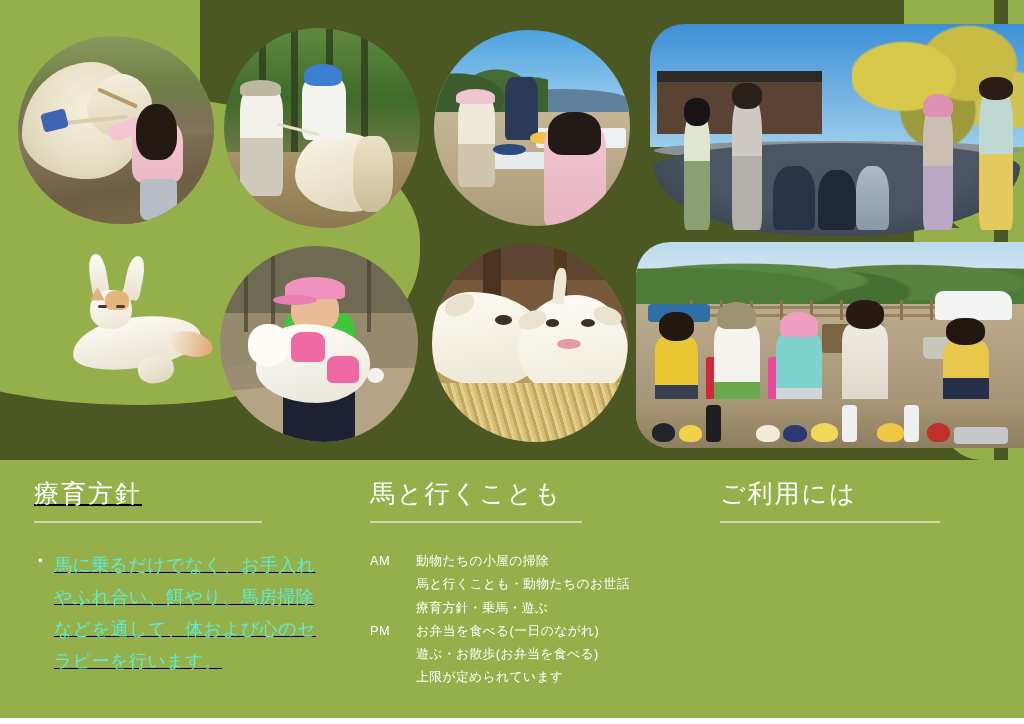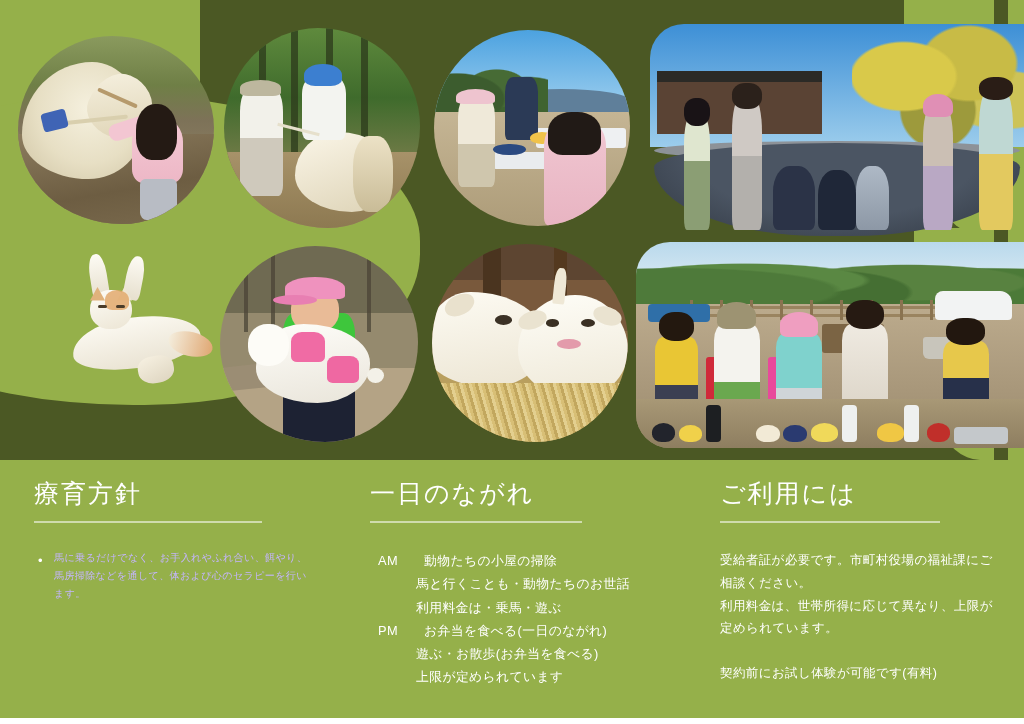--- a/index.html
+++ b/index.html
@@ -313,49 +313,49 @@
   #p8 .bot-dark{ position:absolute; bottom:3%; left:18%; width:4%; height:18%; background:#1d1f22; border-radius:4px;}
   #p8 .tray{ position:absolute; bottom:2%; left:82%; width:14%; height:8%;
     background:#c4c8cb; border-radius:4px;}
 
   
   .cols{
     position:absolute; left:0; top:460px; width:1024px; height:258px;
     display:flex; padding:0;
   }
   .col{ position:relative; }
-  .col1{ width:350px; padding:18px 34px 0 34px;}
+  .col1{ width:350px; padding:18px 34px 0 34px;text-decoration:underline;}
   .col2{ width:350px; padding:18px 24px 0 20px;}
   .col3{ width:324px; padding:18px 30px 0 20px;}
 
   .heading{
     color:#ffffff; font-size:25px; font-weight:400; letter-spacing:2px;
     line-height:1.2; white-space:nowrap;
   }
   .hrule{
     margin-top:13px; height:2px; background:rgba(255,255,255,.55); border:0;
   }
   .col1 .hrule{ width:228px; }
   .col2 .hrule{ width:212px; }
   .col3 .hrule{ width:220px; }
 
   .body-block{ margin-top:26px; }
 
   ul.bullets{ list-style:none; margin:0; padding:0; }
   ul.bullets li{
-    position:relative; color:#c4b5fd; font-size:10px; line-height:1.78;
+    position:relative; color:#5eead4; font-size:18px; line-height:1.78;
     padding-left:20px; margin-bottom:2px; letter-spacing:.4px;
   }
   ul.bullets li::before{
     content:"•"; position:absolute; left:4px; top:0; font-size:13px; color:#ffffff;
   }
 
   .schedule{ color:#ffffff; font-size:12.8px; line-height:1.82; letter-spacing:.4px;}
   .srow{ display:flex; }
-  .slabel{ width:30px; flex:0 0 30px;margin-left:8px; }
+  .slabel{ width:30px; flex:0 0 30px; }
   .sindent{ width:30px; flex:0 0 30px; }
   .stext{ flex:1 1 auto;margin-left:16px; }
 
   .para{ color:#ffffff; font-size:12.5px; line-height:1.82; letter-spacing:.4px; }
   .para + .para{ margin-top:0; }
   .para.gap{ margin-top:22px; }
 </style>
 </head>
 <body>
 
@@ -524,56 +524,51 @@
       <div class="heading">療育方針</div>
       <hr class="hrule">
       <div class="body-block">
         <ul class="bullets">
           <li>馬に乗るだけでなく、お手入れやふれ合い、餌やり、馬房掃除などを通して、体および心のセラピーを行います。</li>
         </ul>
       </div>
     </div>
 
     <div class="col col2">
-      <div class="heading">一日のながれ</div>
+      <div class="heading">馬と行くことも</div>
       <hr class="hrule">
       <div class="body-block schedule">
         <div class="srow">
           <span class="slabel">AM</span>
           <span class="stext">動物たちの小屋の掃除</span>
         </div>
         <div class="srow">
           <span class="sindent"></span>
           <span class="stext">馬と行くことも・動物たちのお世話</span>
         </div>
         <div class="srow">
           <span class="sindent"></span>
-          <span class="stext">利用料金は・乗馬・遊ぶ</span>
+          <span class="stext">療育方針・乗馬・遊ぶ</span>
         </div>
         <div class="srow">
           <span class="slabel">PM</span>
           <span class="stext">お弁当を食べる(一日のながれ)</span>
         </div>
         <div class="srow">
           <span class="sindent"></span>
           <span class="stext">遊ぶ・お散歩(お弁当を食べる)</span>
         </div>
         <div class="srow">
           <span class="sindent"></span>
           <span class="stext">上限が定められています</span>
         </div>
       </div>
     </div>
 
     <div class="col col3">
       <div class="heading">ご利用には</div>
       <hr class="hrule">
-      <div class="body-block">
-        <p class="para">受給者証が必要です。市町村役場の福祉課にご相談ください。</p>
-        <p class="para">利用料金は、世帯所得に応じて異なり、上限が定められています。</p>
-        <p class="para gap">契約前にお試し体験が可能です(有料)</p>
-      </div>
     </div>
 
   </div>
 
   <div class="bg-white-strip"></div>
 </div>
 
 </body></html>

